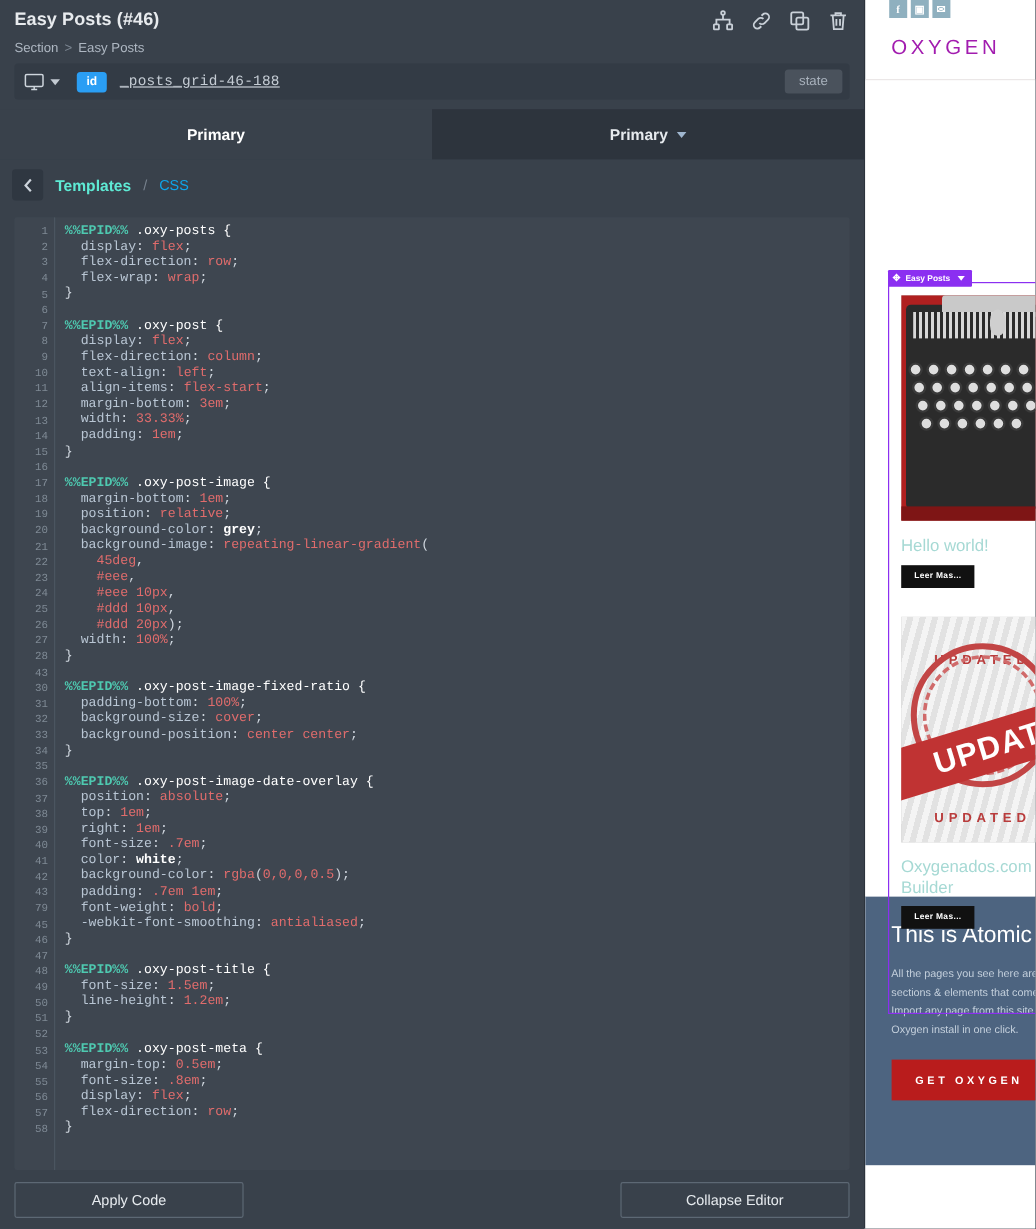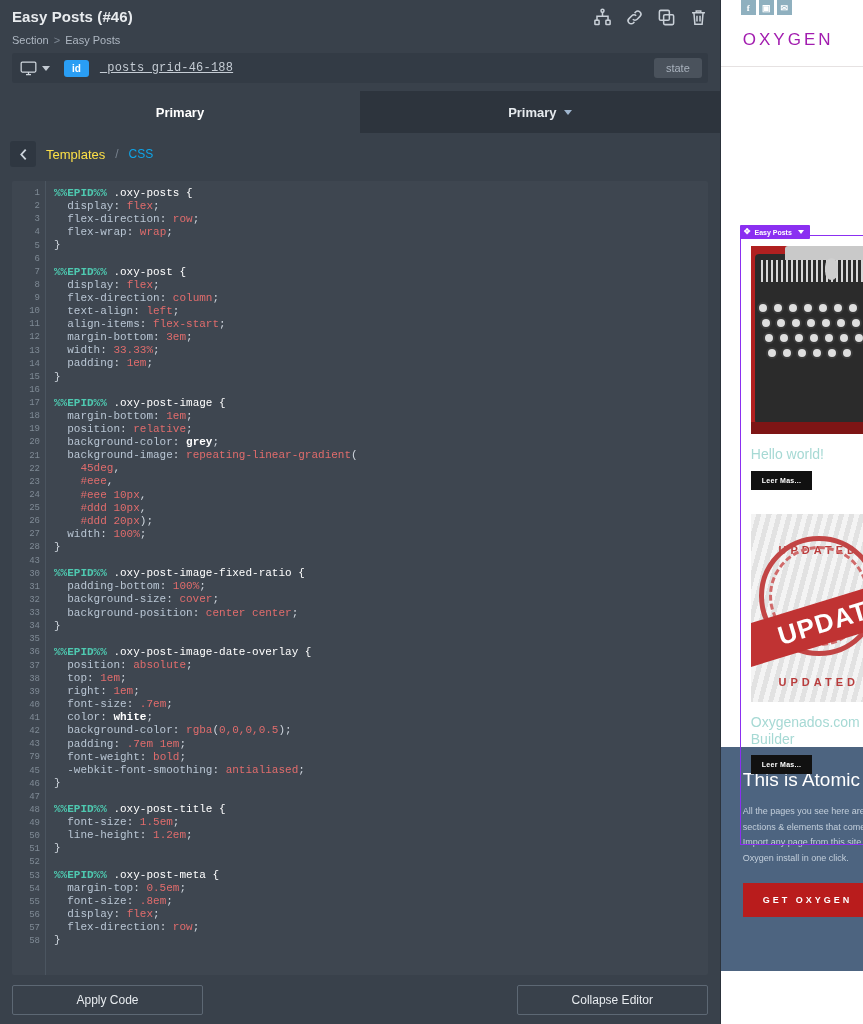--- a/index.html
+++ b/index.html
@@ -101,21 +101,21 @@
     padding-left: 10px; gap: 10px; flex: 0 0 auto;
     background: #39414b;
   }
   .back-btn {
     width: 26px; height: 26px; border-radius: 3px;
     background: #2f3views; background: #2f3741;
     display: flex; align-items: center; justify-content: center;
     cursor: pointer;
   }
   .back-btn svg { width: 11px; height: 13px; stroke: #cdd4dc; stroke-width: 2; fill: none; }
-  .subbar .crumb-a { color: #fde047; font-size: 13px; font-weight: normal; cursor: pointer; }
+  .subbar .crumb-a { color: #5eead4; font-size: 13px; font-weight: bold; cursor: pointer; }
   .subbar .crumb-s { color: #78828e; font-size: 12px; }
   .subbar .crumb-b { color: #0ea5e9; font-size: 12px; cursor: pointer; }
 
   
   .code-wrap {
     margin: 6px 12px 0 12px;
     background: #3e4650;
     border-radius: 2px;
     flex: 1 1 auto;
     overflow: hidden;

